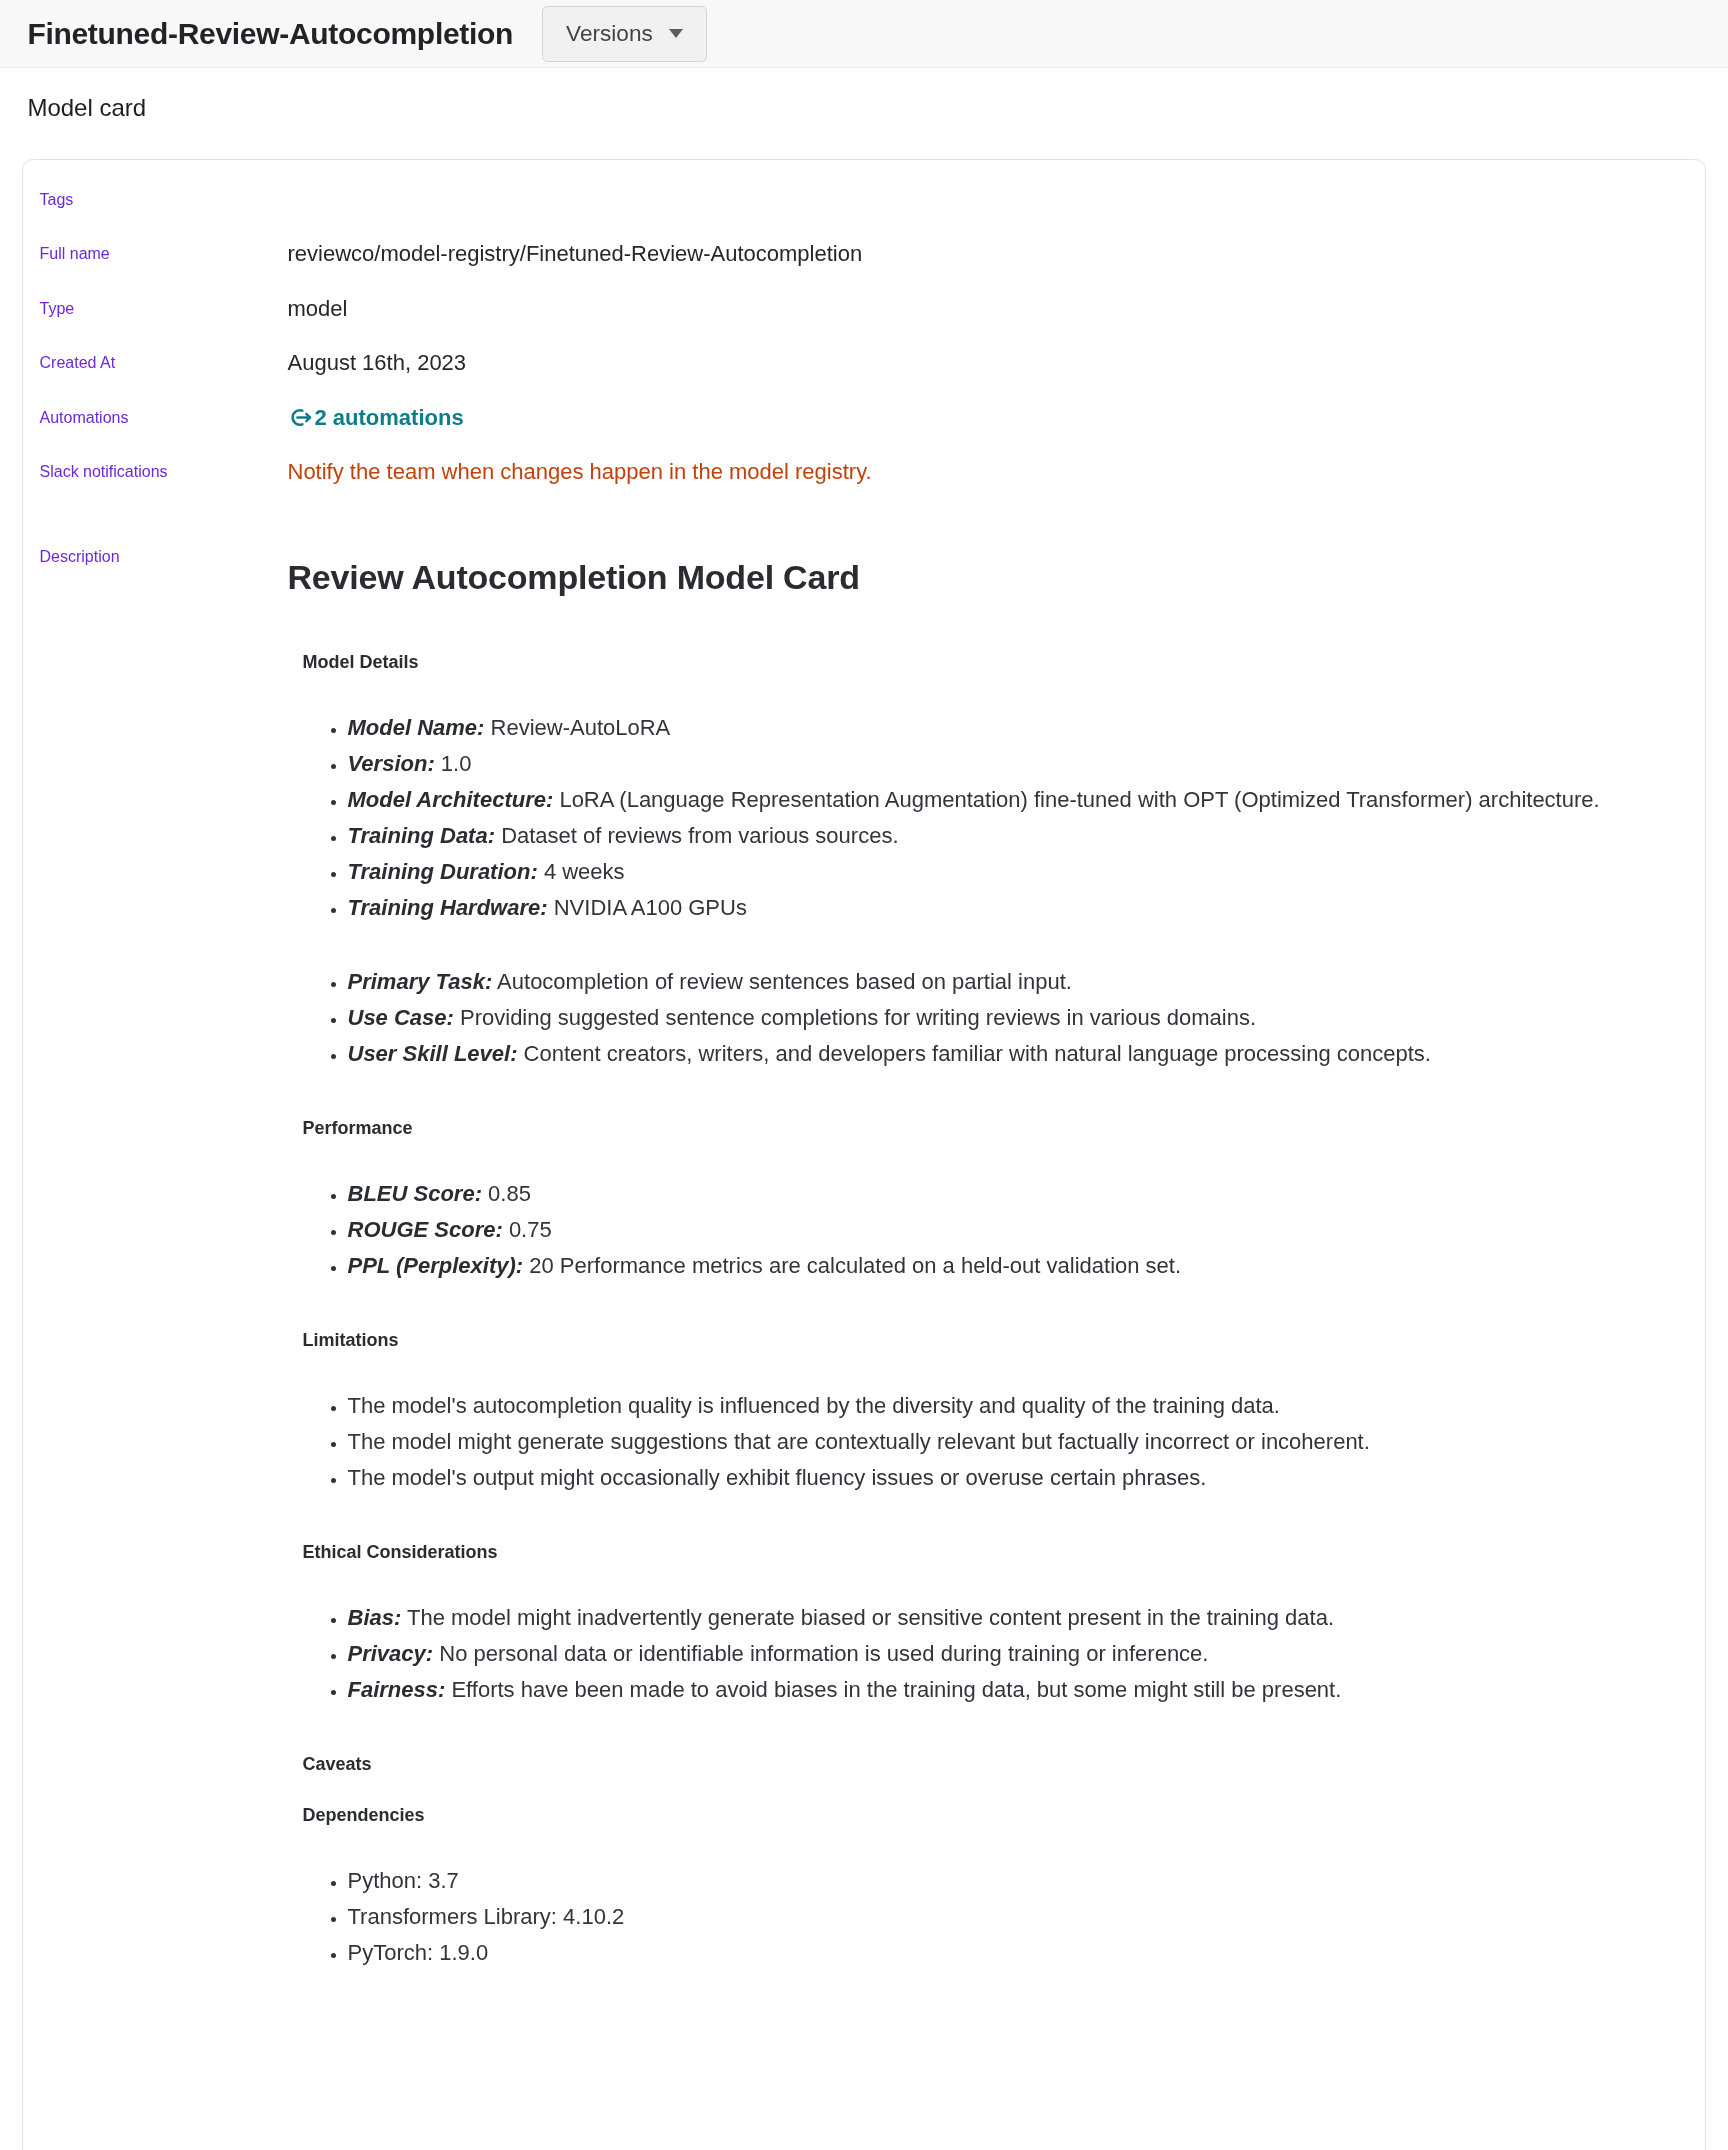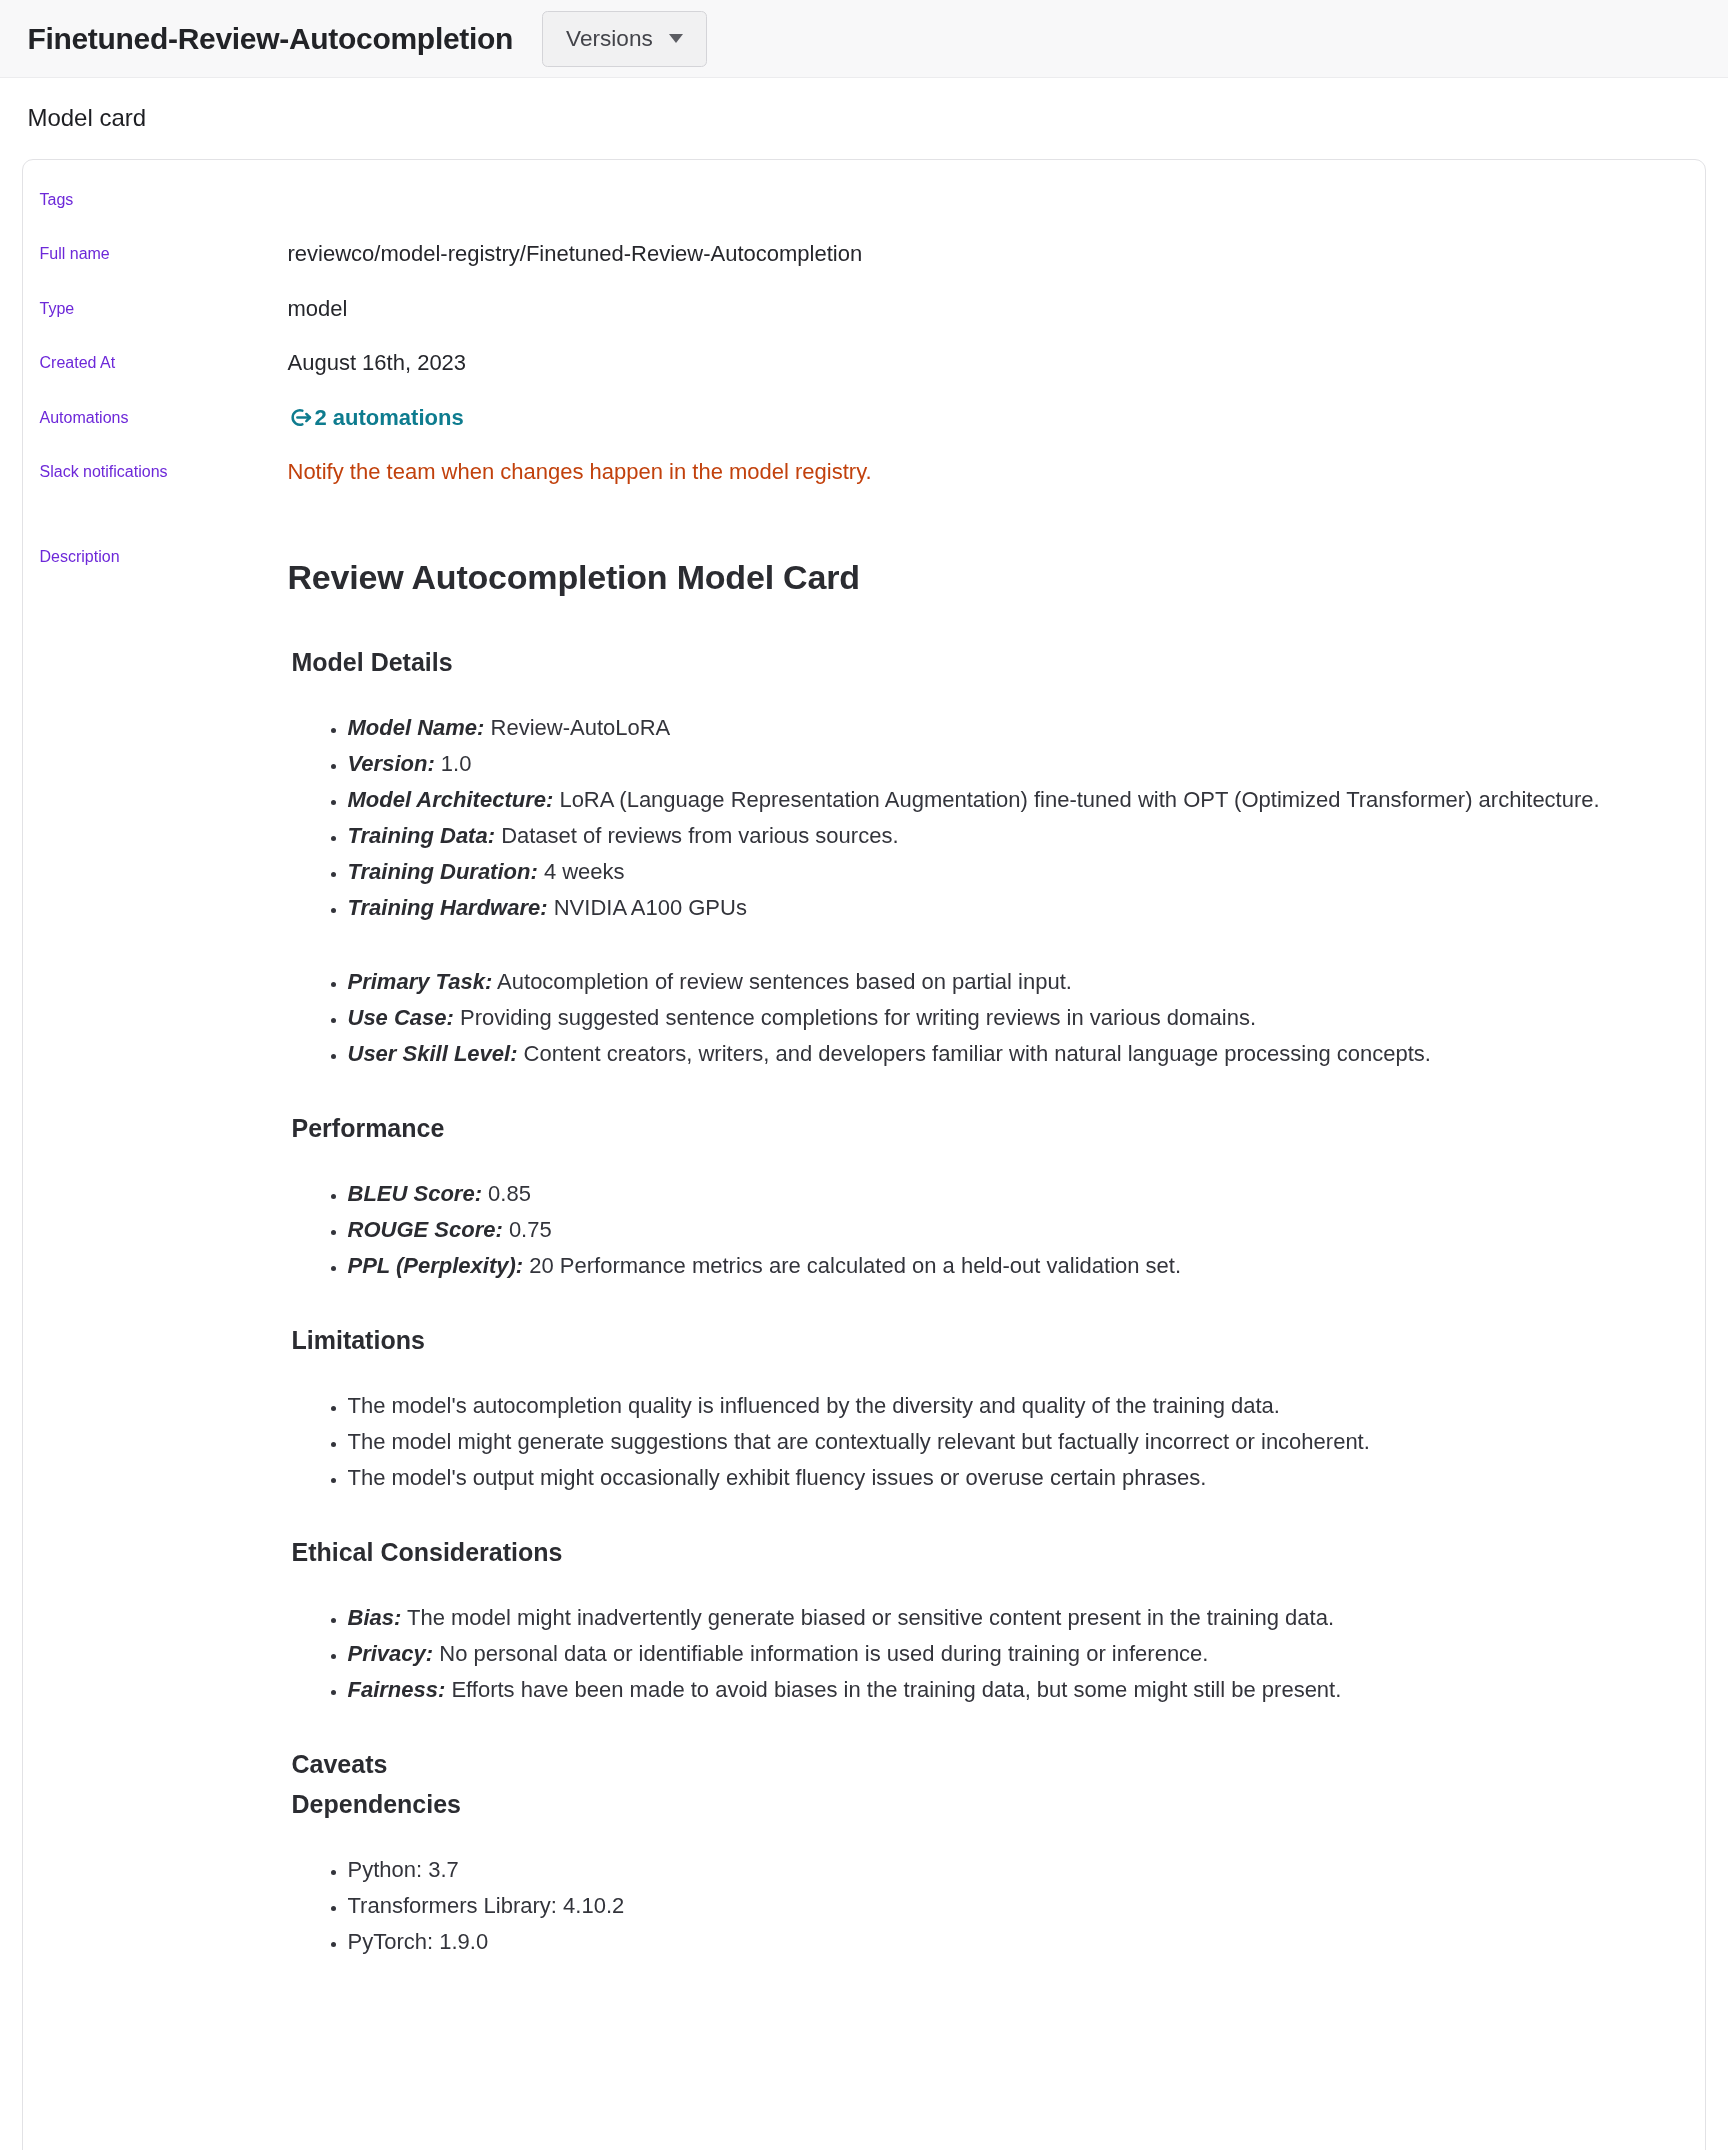--- a/index.html
+++ b/index.html
@@ -8,21 +8,21 @@
     width: 1728px;
     height: 2151px;
     overflow: hidden;
     background: #ffffff;
     font-family: "Liberation Sans", "DejaVu Sans", sans-serif;
     -webkit-font-smoothing: antialiased;
   }
 
   
   .topbar {
-    height: 78px;
+    height: 68px;
     background: #f8f8f9;
     border-bottom: 0.7px solid #ececee;
     display: flex;
     align-items: center;
     padding-left: 27.4px;
     box-sizing: border-box;
   }
   .topbar-title {
     font-size: 30px;
     font-weight: 700;
@@ -112,22 +112,22 @@
   }
   .markdown h1 {
     margin: 12px 0 44px 0;
     font-size: 34px;
     line-height: 45px;
     font-weight: 700;
     color: #2b2c31;
     letter-spacing: -0.2px;
   }
   .markdown h2 {
-    margin: 4px;
-    font-size: 25px;
+    margin: 15px;
+    font-size: 18px;
     line-height: 36px;
     font-weight: 700;
     color: #2b2c31;
   }
   .markdown ul {
     margin: 30px 0 38px 0;
     padding-left: 60px;
     list-style: disc;
   }
   .markdown li { margin: 0; }

